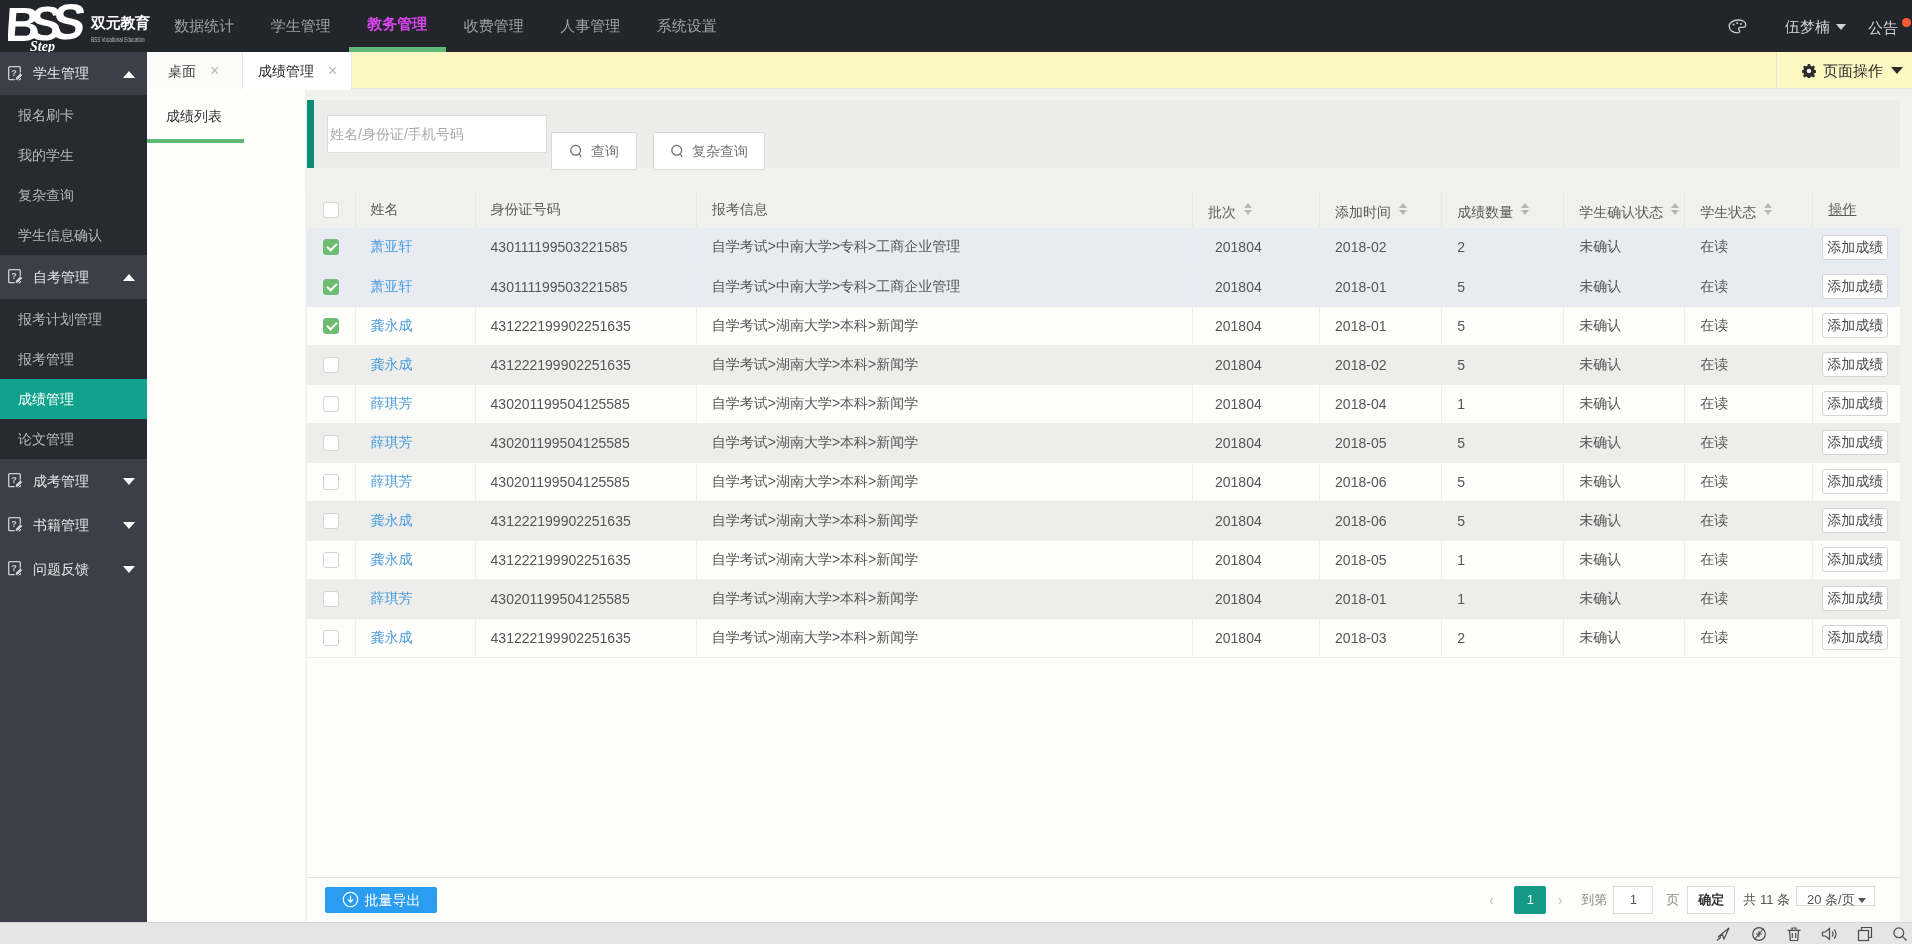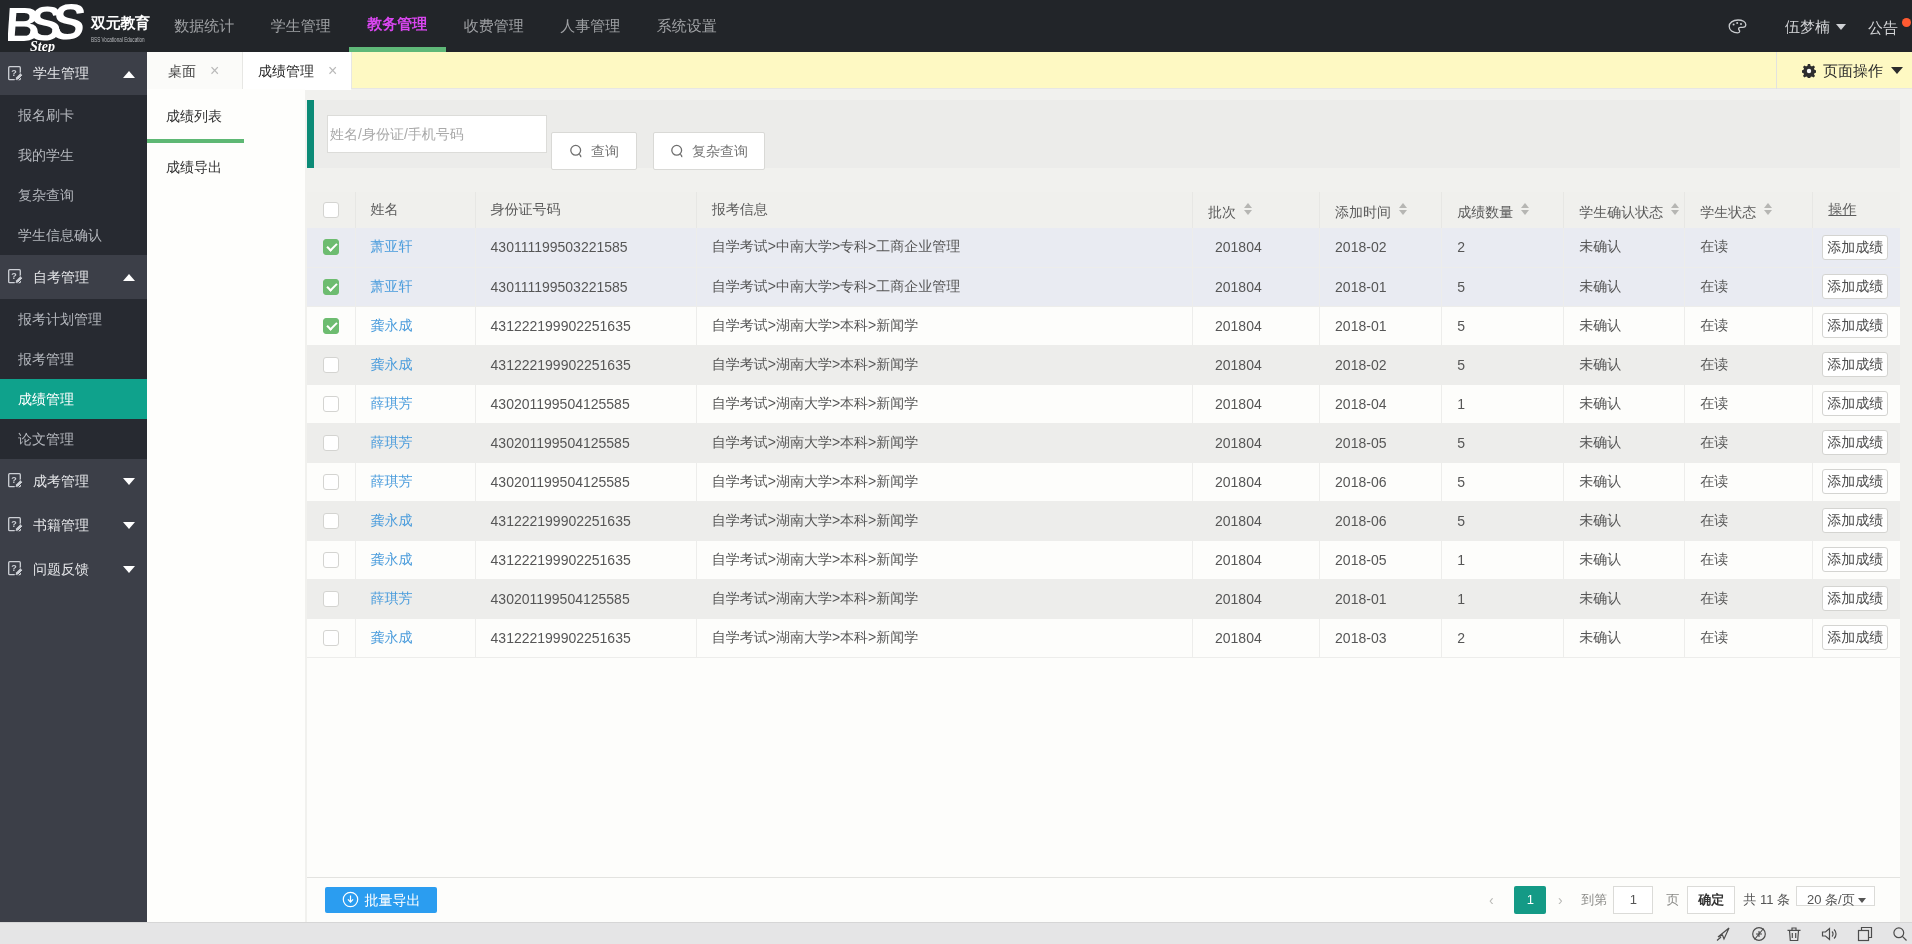--- a/index.html
+++ b/index.html
@@ -203,21 +203,20 @@
   <div class="tab">桌面 <span class="x">×</span></div>
   <div class="tab cur">成绩管理 <span class="x">×</span></div>
   <div id="pageops"><span class="gear"><svg width="14" height="14" viewBox="0 0 16 16">
           <path fill="#2e2e2e" d="M6.7 0 h2.6 l.4 2.1 a6.1 6.1 0 0 1 1.6.7 L13.1 1.6 14.9 3.4 13.7 5.2 a6.1 6.1 0 0 1 .7 1.6 L16.5 7.2 v2.6 l-2.1.4 a6.1 6.1 0 0 1-.7 1.6 l1.2 1.8 -1.8 1.8 -1.8-1.2 a6.1 6.1 0 0 1-1.6.7 L9.3 17 H6.7 l-.4-2.1 a6.1 6.1 0 0 1-1.6-.7 l-1.8 1.2 -1.8-1.8 1.2-1.8 a6.1 6.1 0 0 1-.7-1.6 L-.5 9.8 V7.2 l2.1-.4 a6.1 6.1 0 0 1 .7-1.6 L1.1 3.4 2.9 1.6 4.7 2.8 a6.1 6.1 0 0 1 1.6-.7 Z"></path>
           <circle cx="8" cy="8" r="2.5" fill="#fbfbf9"></circle>
         </svg></span>页面操作<span class="dn"></span></div>
 </div>
 
 <div id="panel2">
   <div class="p2item on">成绩列表</div>
-  <div class="p2item">成绩导出</div>
 </div>
 
 <div id="searchband">
   <div id="accent"></div>
   <div id="sinput">姓名/身份证/手机号码</div>
   <div class="sbtn" id="btn-q"><span class="mag"><svg width="16" height="15" viewBox="0 0 16 15">
           <circle cx="6.7" cy="6.3" r="4.9" fill="none" stroke="#6e6e6e" stroke-width="1.3"></circle>
           <path d="M10.4 10.2 C11.5 11.3 12 12.6 11.6 13.2" fill="none" stroke="#6e6e6e" stroke-width="1.3"></path>
         </svg></span>查询</div>
   <div class="sbtn" id="btn-cq"><span class="mag"><svg width="16" height="15" viewBox="0 0 16 15">

